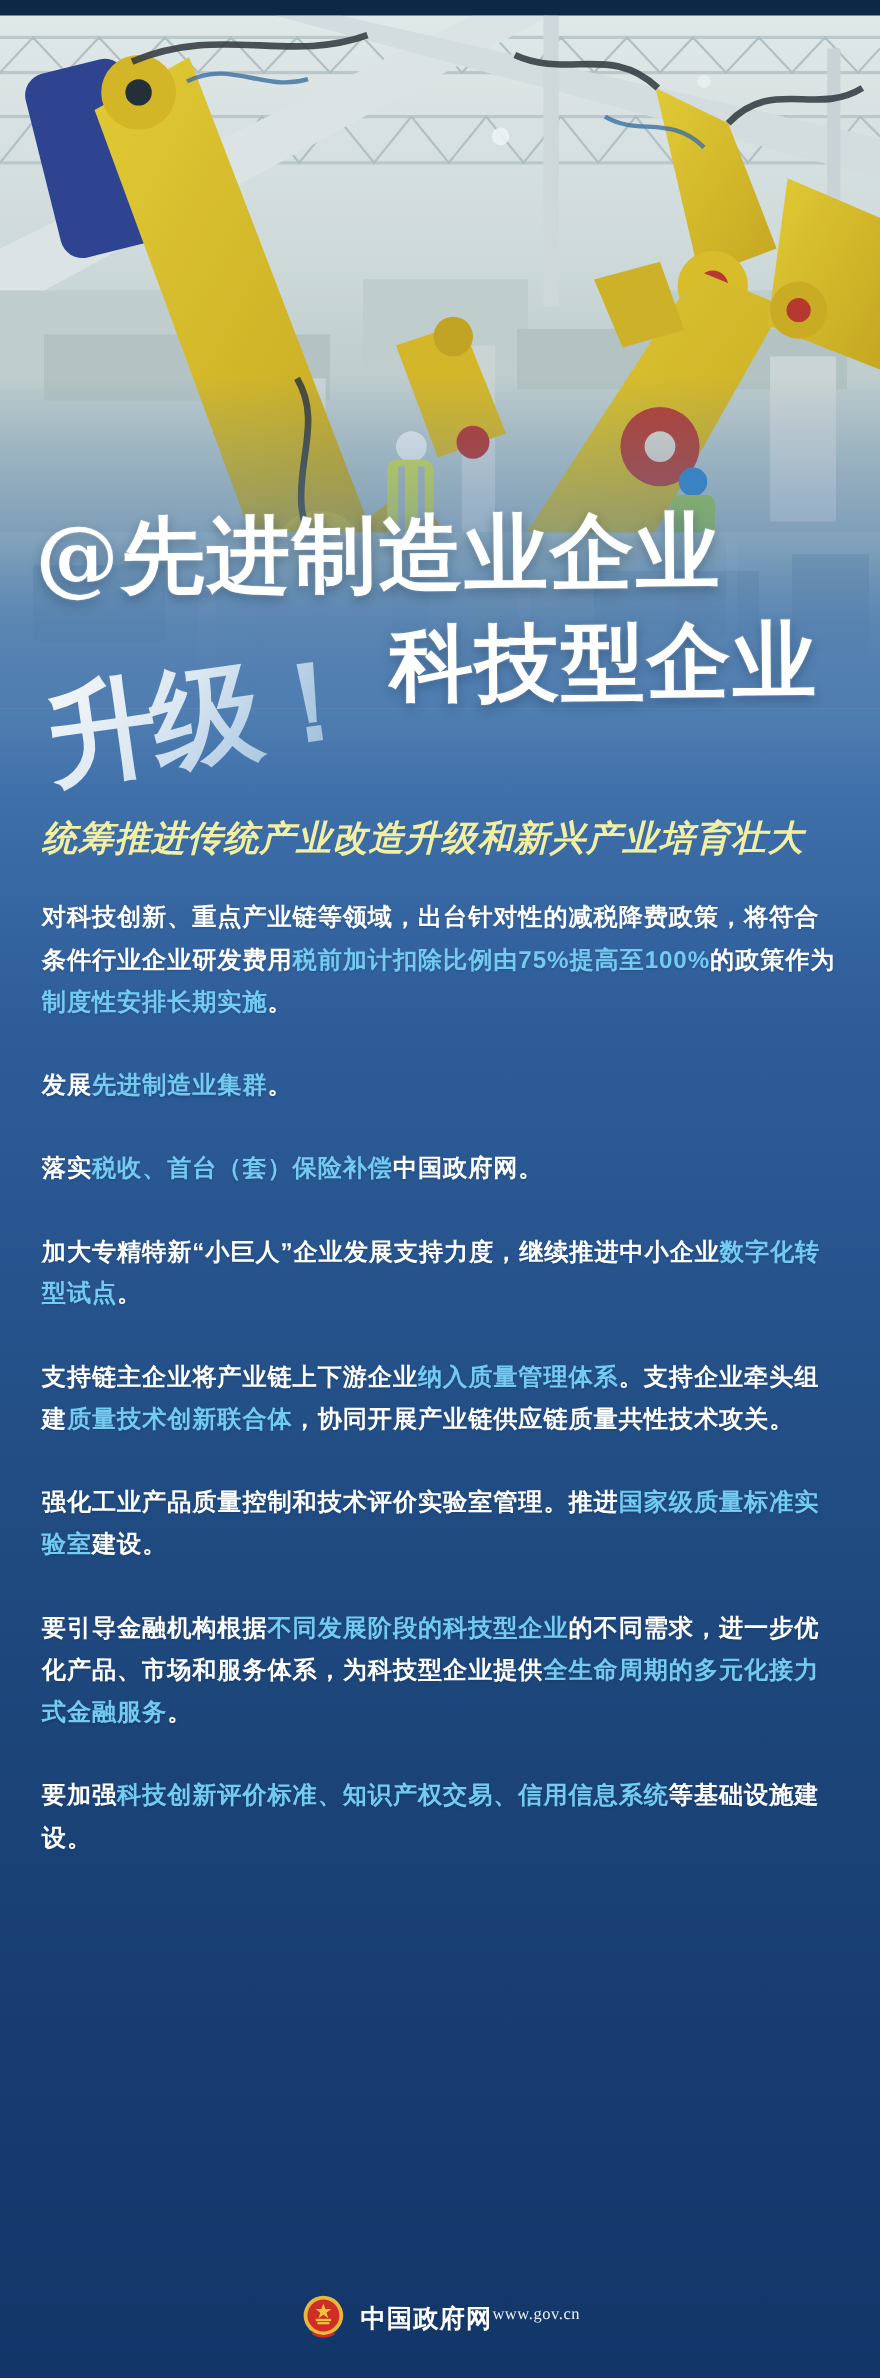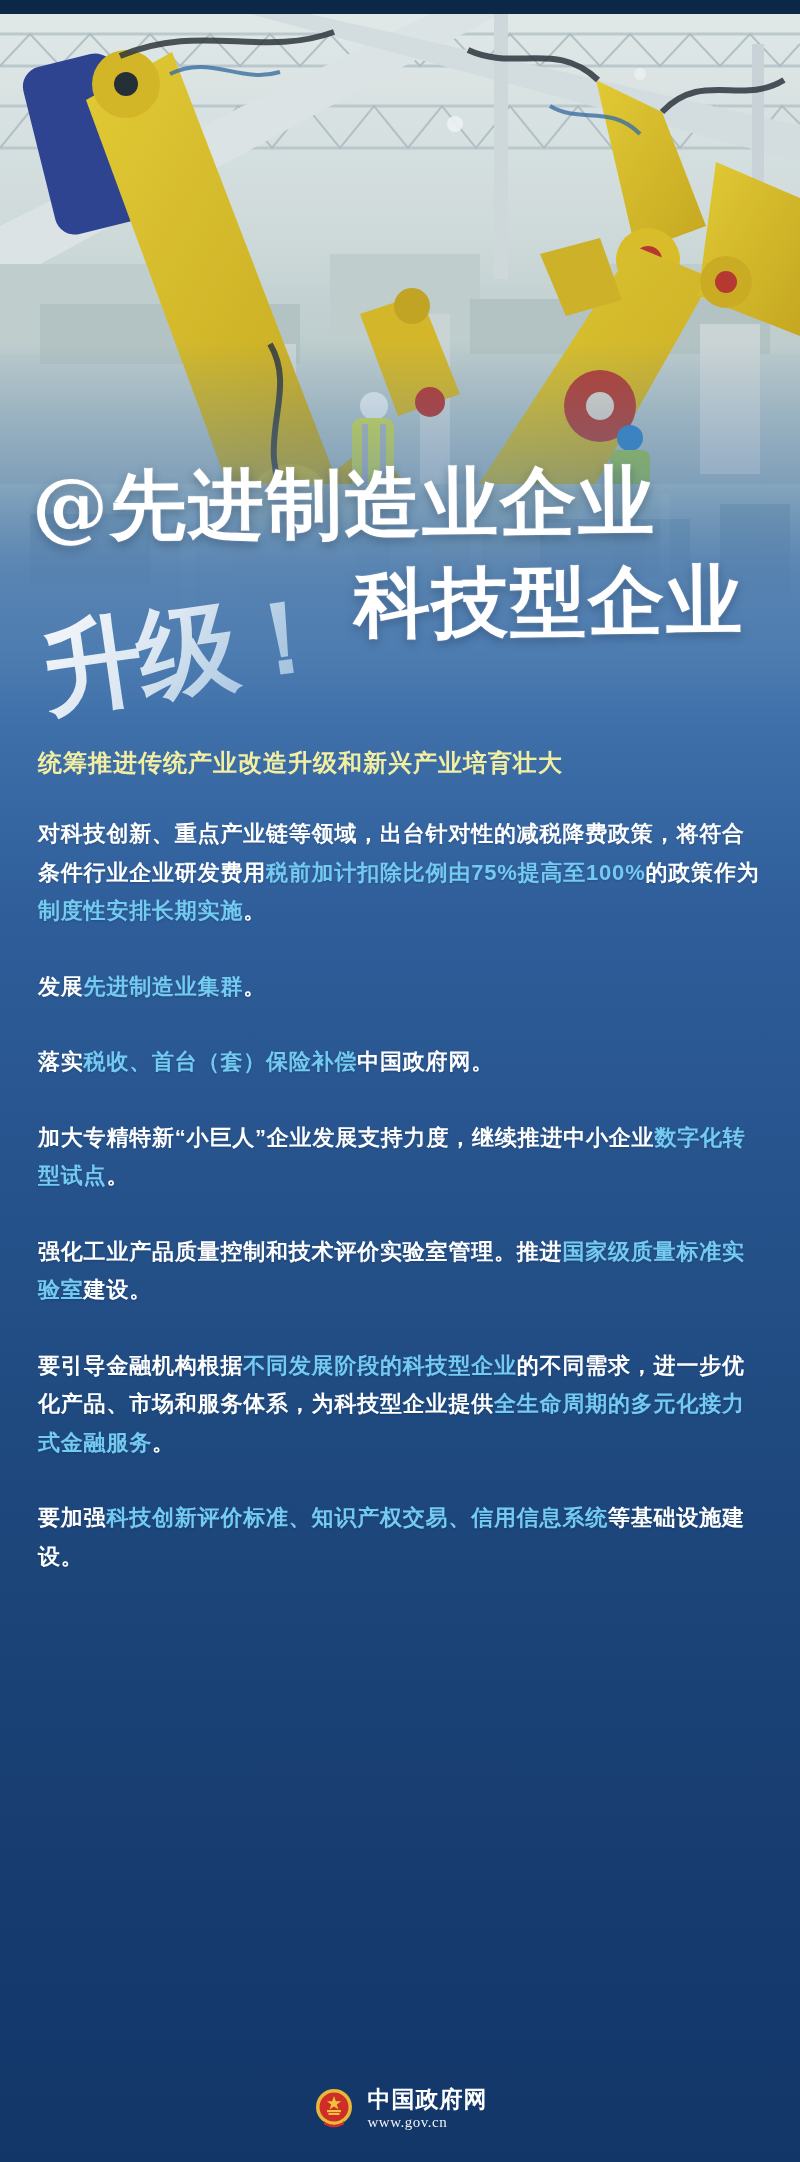--- a/index.html
+++ b/index.html
@@ -68,25 +68,26 @@
     }
   }
   .content{
     position:absolute;
     left:38px;top:722px;
     width:724px;
   }
   .heading{
     max-width:712px;
     color:var(--yellow);
-    font-size:24px;
+    font-size:32px;
     font-weight:700;
     line-height:53px;
     letter-spacing:1px;
     margin:0 0 26px 0;
+    font-style:italic;
   }
   .para{
     color:#ffffff;
     font-size:22px;
     font-weight:700;
     line-height:38.5px;
     letter-spacing:0.8px;
     margin:0 0 37px 0;
     text-shadow:0 1px 2px rgba(10,30,60,.25);
   }
@@ -95,21 +96,21 @@
   .footer{
     position:absolute;
     left:0;top:2072px;
     width:800px;
     display:flex;
     justify-content:center;
     align-items:center;
     gap:52px;
   }
   .brand{display:flex;align-items:center;gap:13px;}
-  .brand-txt{display:flex;flex-direction:column;justify-content:center;}
+  .brand-txt{display:flex;flex-direction:row;justify-content:center;}
   .brand-name{color:#ffffff;font-size:23px;font-weight:700;letter-spacing:1px;line-height:26px;}
   .brand-sub{color:#eef3f8;font-size:15px;letter-spacing:0.5px;line-height:20px;font-family:Liberation Serif, serif;}
   .brand-sub-en{font-family:"DejaVu Serif","Liberation Serif",serif;font-size:16px;}
 </style>
 </head>
 <body>
 
 <div class="poster">
 
   <div class="photo">
@@ -244,20 +245,21 @@
   <div class="title-line title-2">科技型企业</div>
   <div class="stamp">升级！</div>
 
   <div class="content">
     <div class="heading">统筹推进传统产业改造升级和新兴产业培育壮大</div>
     <div>
         <div class="para"><span class="wt">对科技创新、重点产业链等领域，出台针对性的减税降费政策，将符合条件行业企业研发费用</span><span class="hl">税前加计扣除比例由75%提高至100%</span><span class="wt">的政策作为</span><span class="hl">制度性安排长期实施</span><span class="wt">。</span></div>
         <div class="para"><span class="wt">发展</span><span class="hl">先进制造业集群</span><span class="wt">。</span></div>
         <div class="para"><span class="wt">落实</span><span class="hl">税收、首台（套）保险补偿</span><span class="wt">中国政府网。</span></div>
         <div class="para"><span class="wt">加大专精特新“小巨人”企业发展支持力度，继续推进中小企业</span><span class="hl">数字化转型试点</span><span class="wt">。</span></div>
+        <div class="para"><span class="wt">支持链主企业将产业链上下游企业</span><span class="hl">纳入质量管理体系</span><span class="wt">。支持企业牵头组建</span><span class="hl">质量技术创新联合体</span><span class="wt">，协同开展产业链供应链质量共性技术攻关。</span></div>
         <div class="para"><span class="wt">强化工业产品质量控制和技术评价实验室管理。推进</span><span class="hl">国家级质量标准实验室</span><span class="wt">建设。</span></div>
         <div class="para"><span class="wt">要引导金融机构根据</span><span class="hl">不同发展阶段的科技型企业</span><span class="wt">的不同需求，进一步优化产品、市场和服务体系，为科技型企业提供</span><span class="hl">全生命周期的多元化接力式金融服务</span><span class="wt">。</span></div>
         <div class="para"><span class="wt">要加强</span><span class="hl">科技创新评价标准、知识产权交易、信用信息系统</span><span class="wt">等基础设施建设。</span></div>
       </div>
   </div>
 
   <div class="footer">
     <div class="brand">
       <svg width="42" height="42" viewBox="0 0 42 42" aria-hidden="true">
         <circle cx="21" cy="19" r="18" fill="#e8b83a"></circle>

